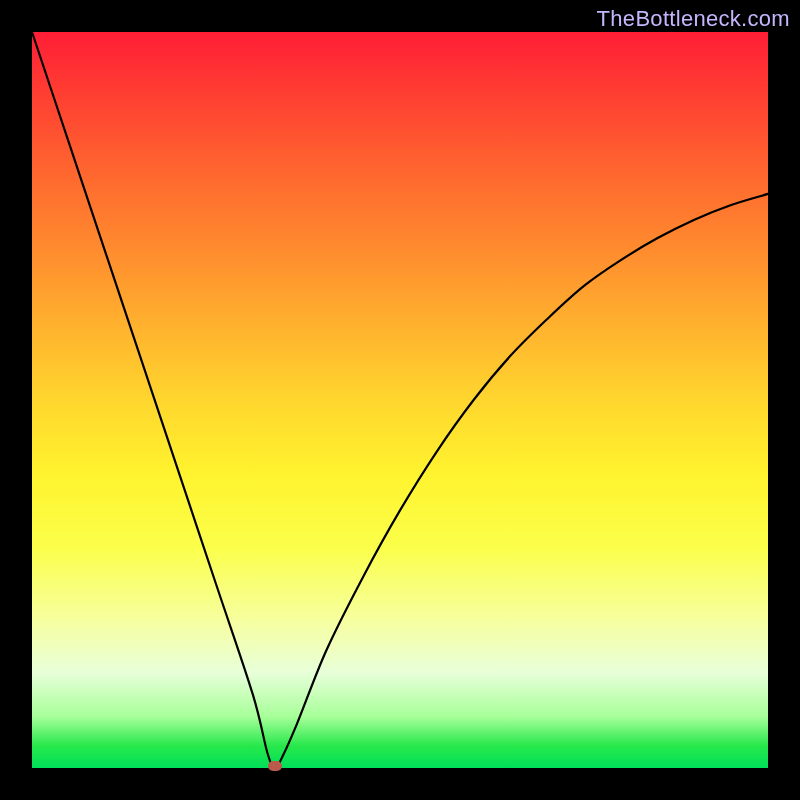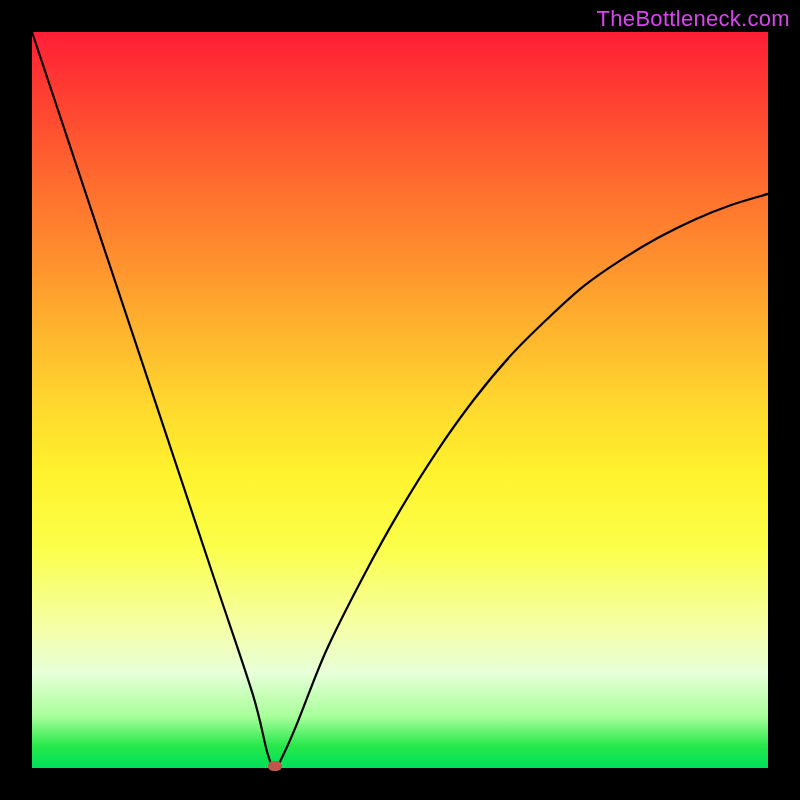--- a/index.html
+++ b/index.html
@@ -38,21 +38,21 @@
       #e8ffd9 87%,
       #a8ff9a 93%,
       #27e84b 97%,
       #00e05a 100%
     );
   }
   .watermark {
     position: absolute;
     top: 6px;
     right: 10px;
-    color: #d946ef;
+    color: #c4b5fd;
     font-size: 22px;
     letter-spacing: 0.3px;
     user-select: none;
   }
   svg.curve {
     position: absolute;
     left: 0;
     top: 0;
     width: 736px;
     height: 736px;

